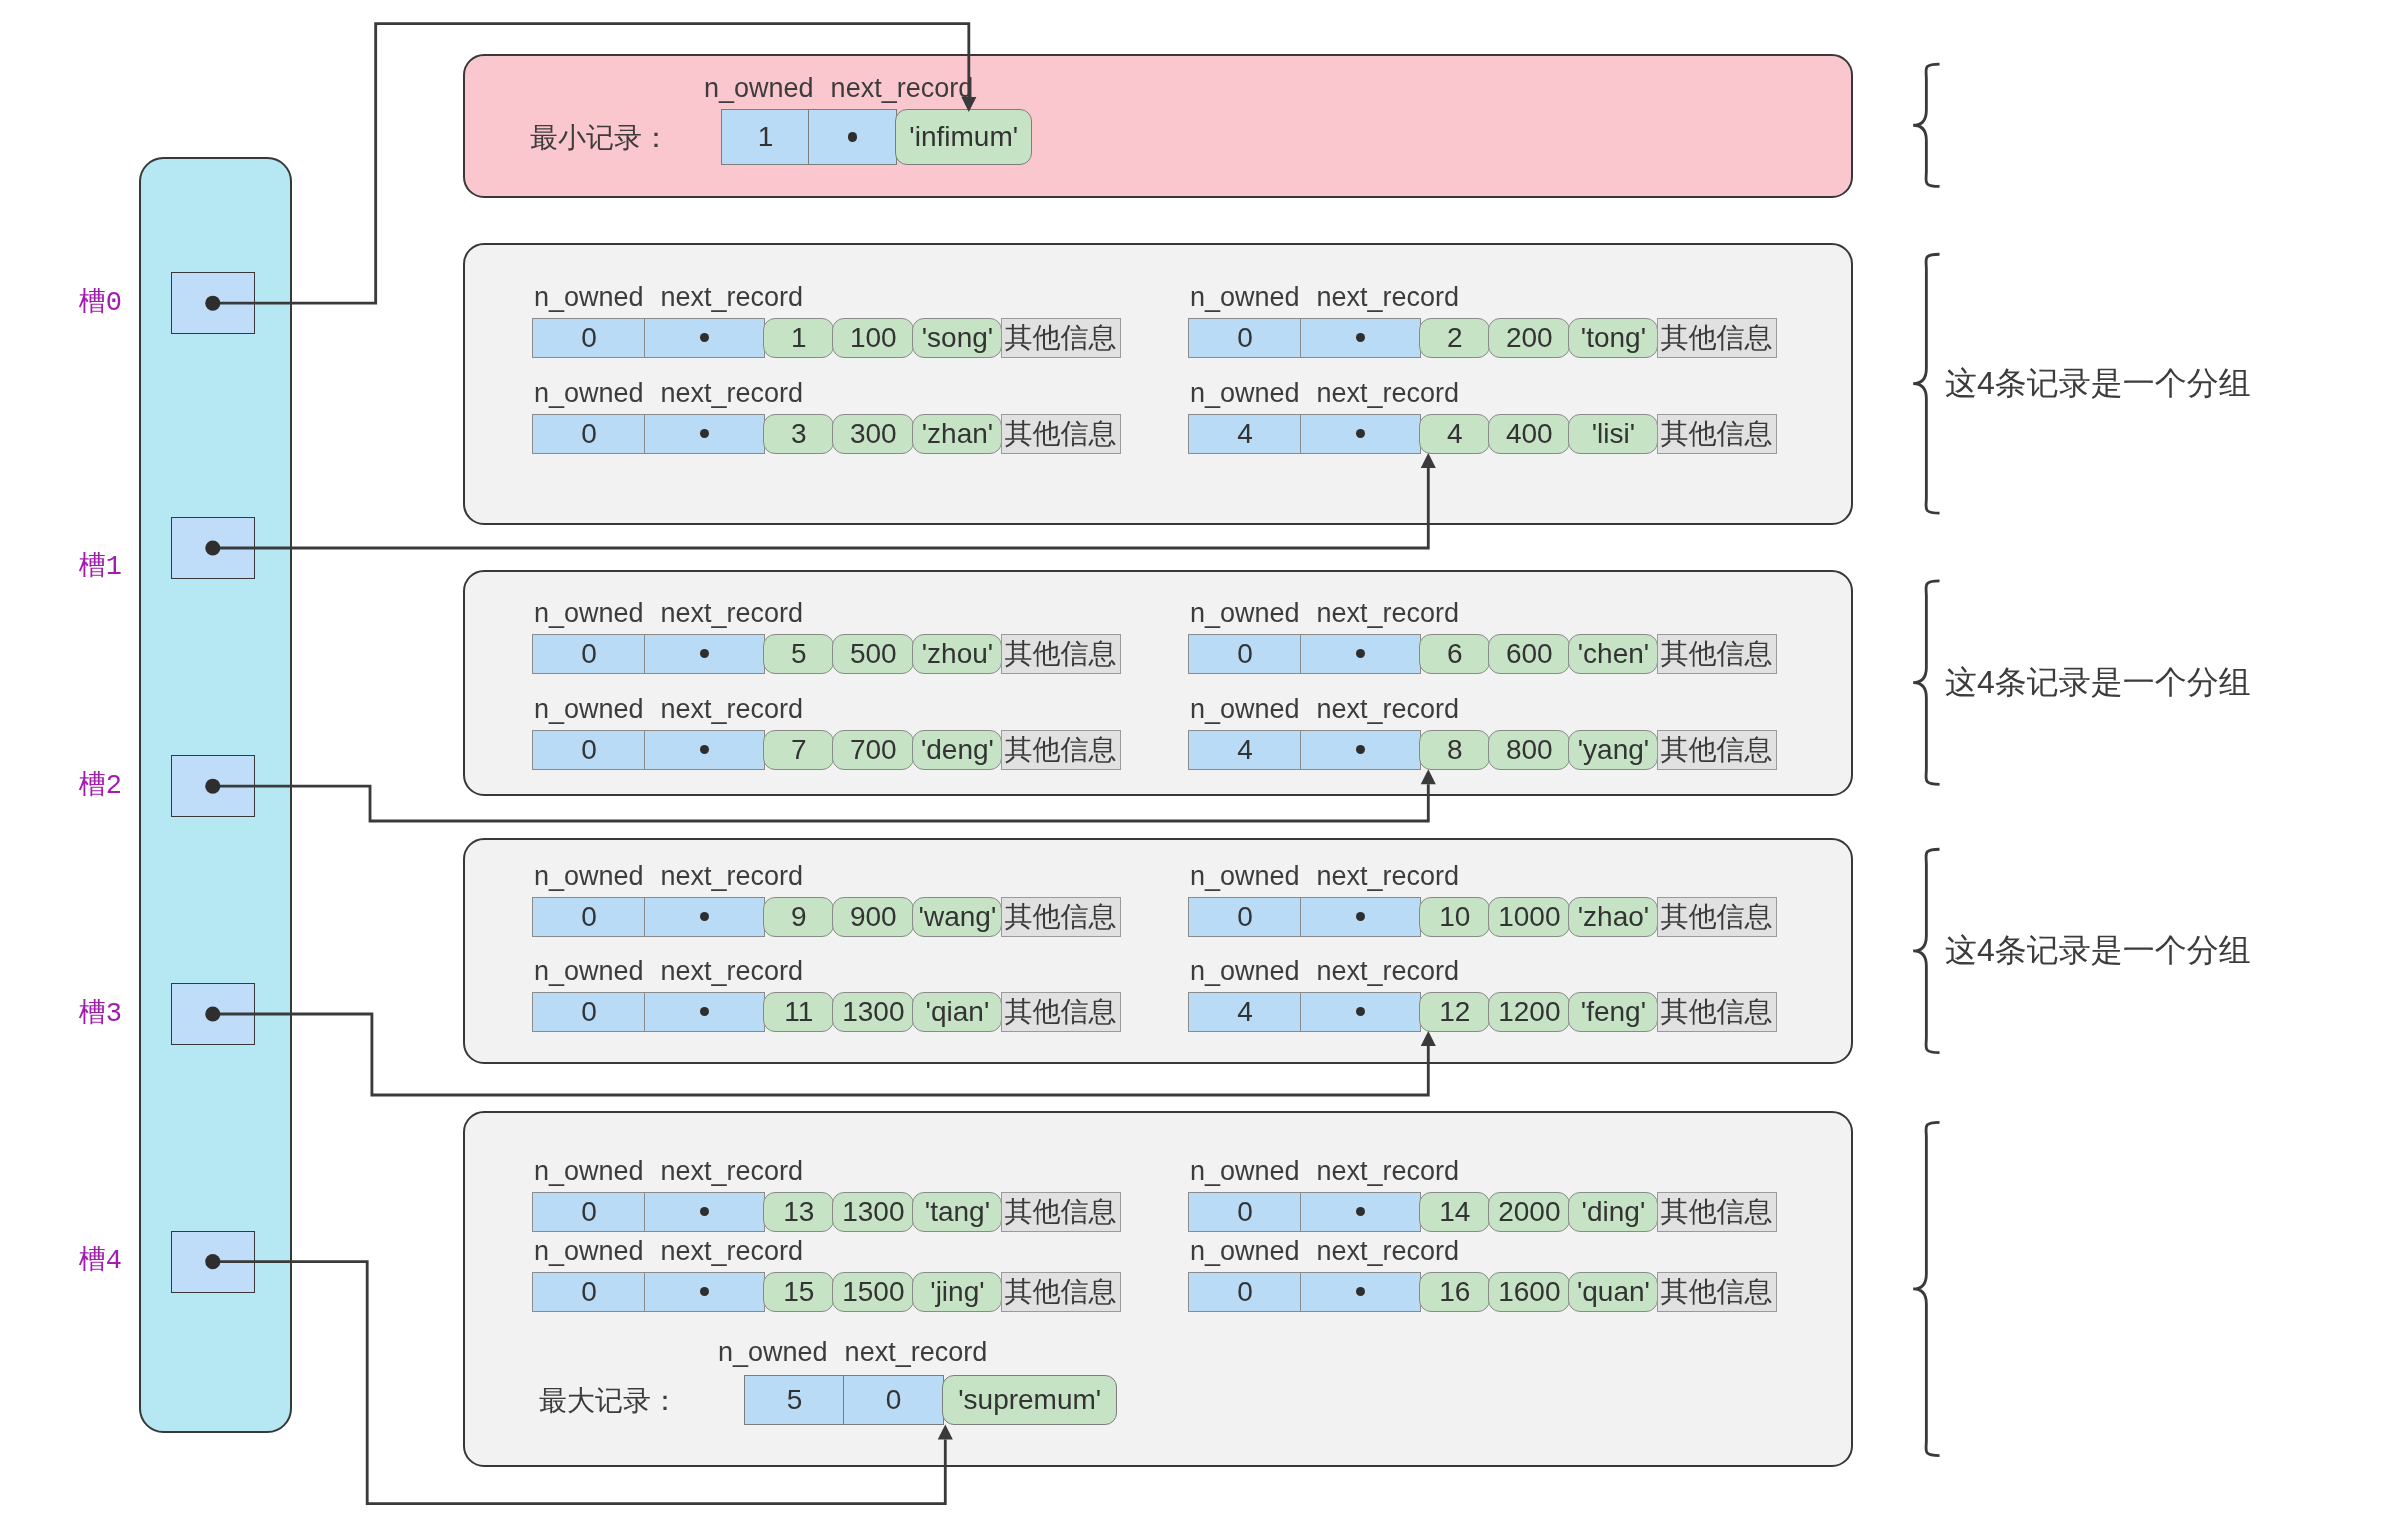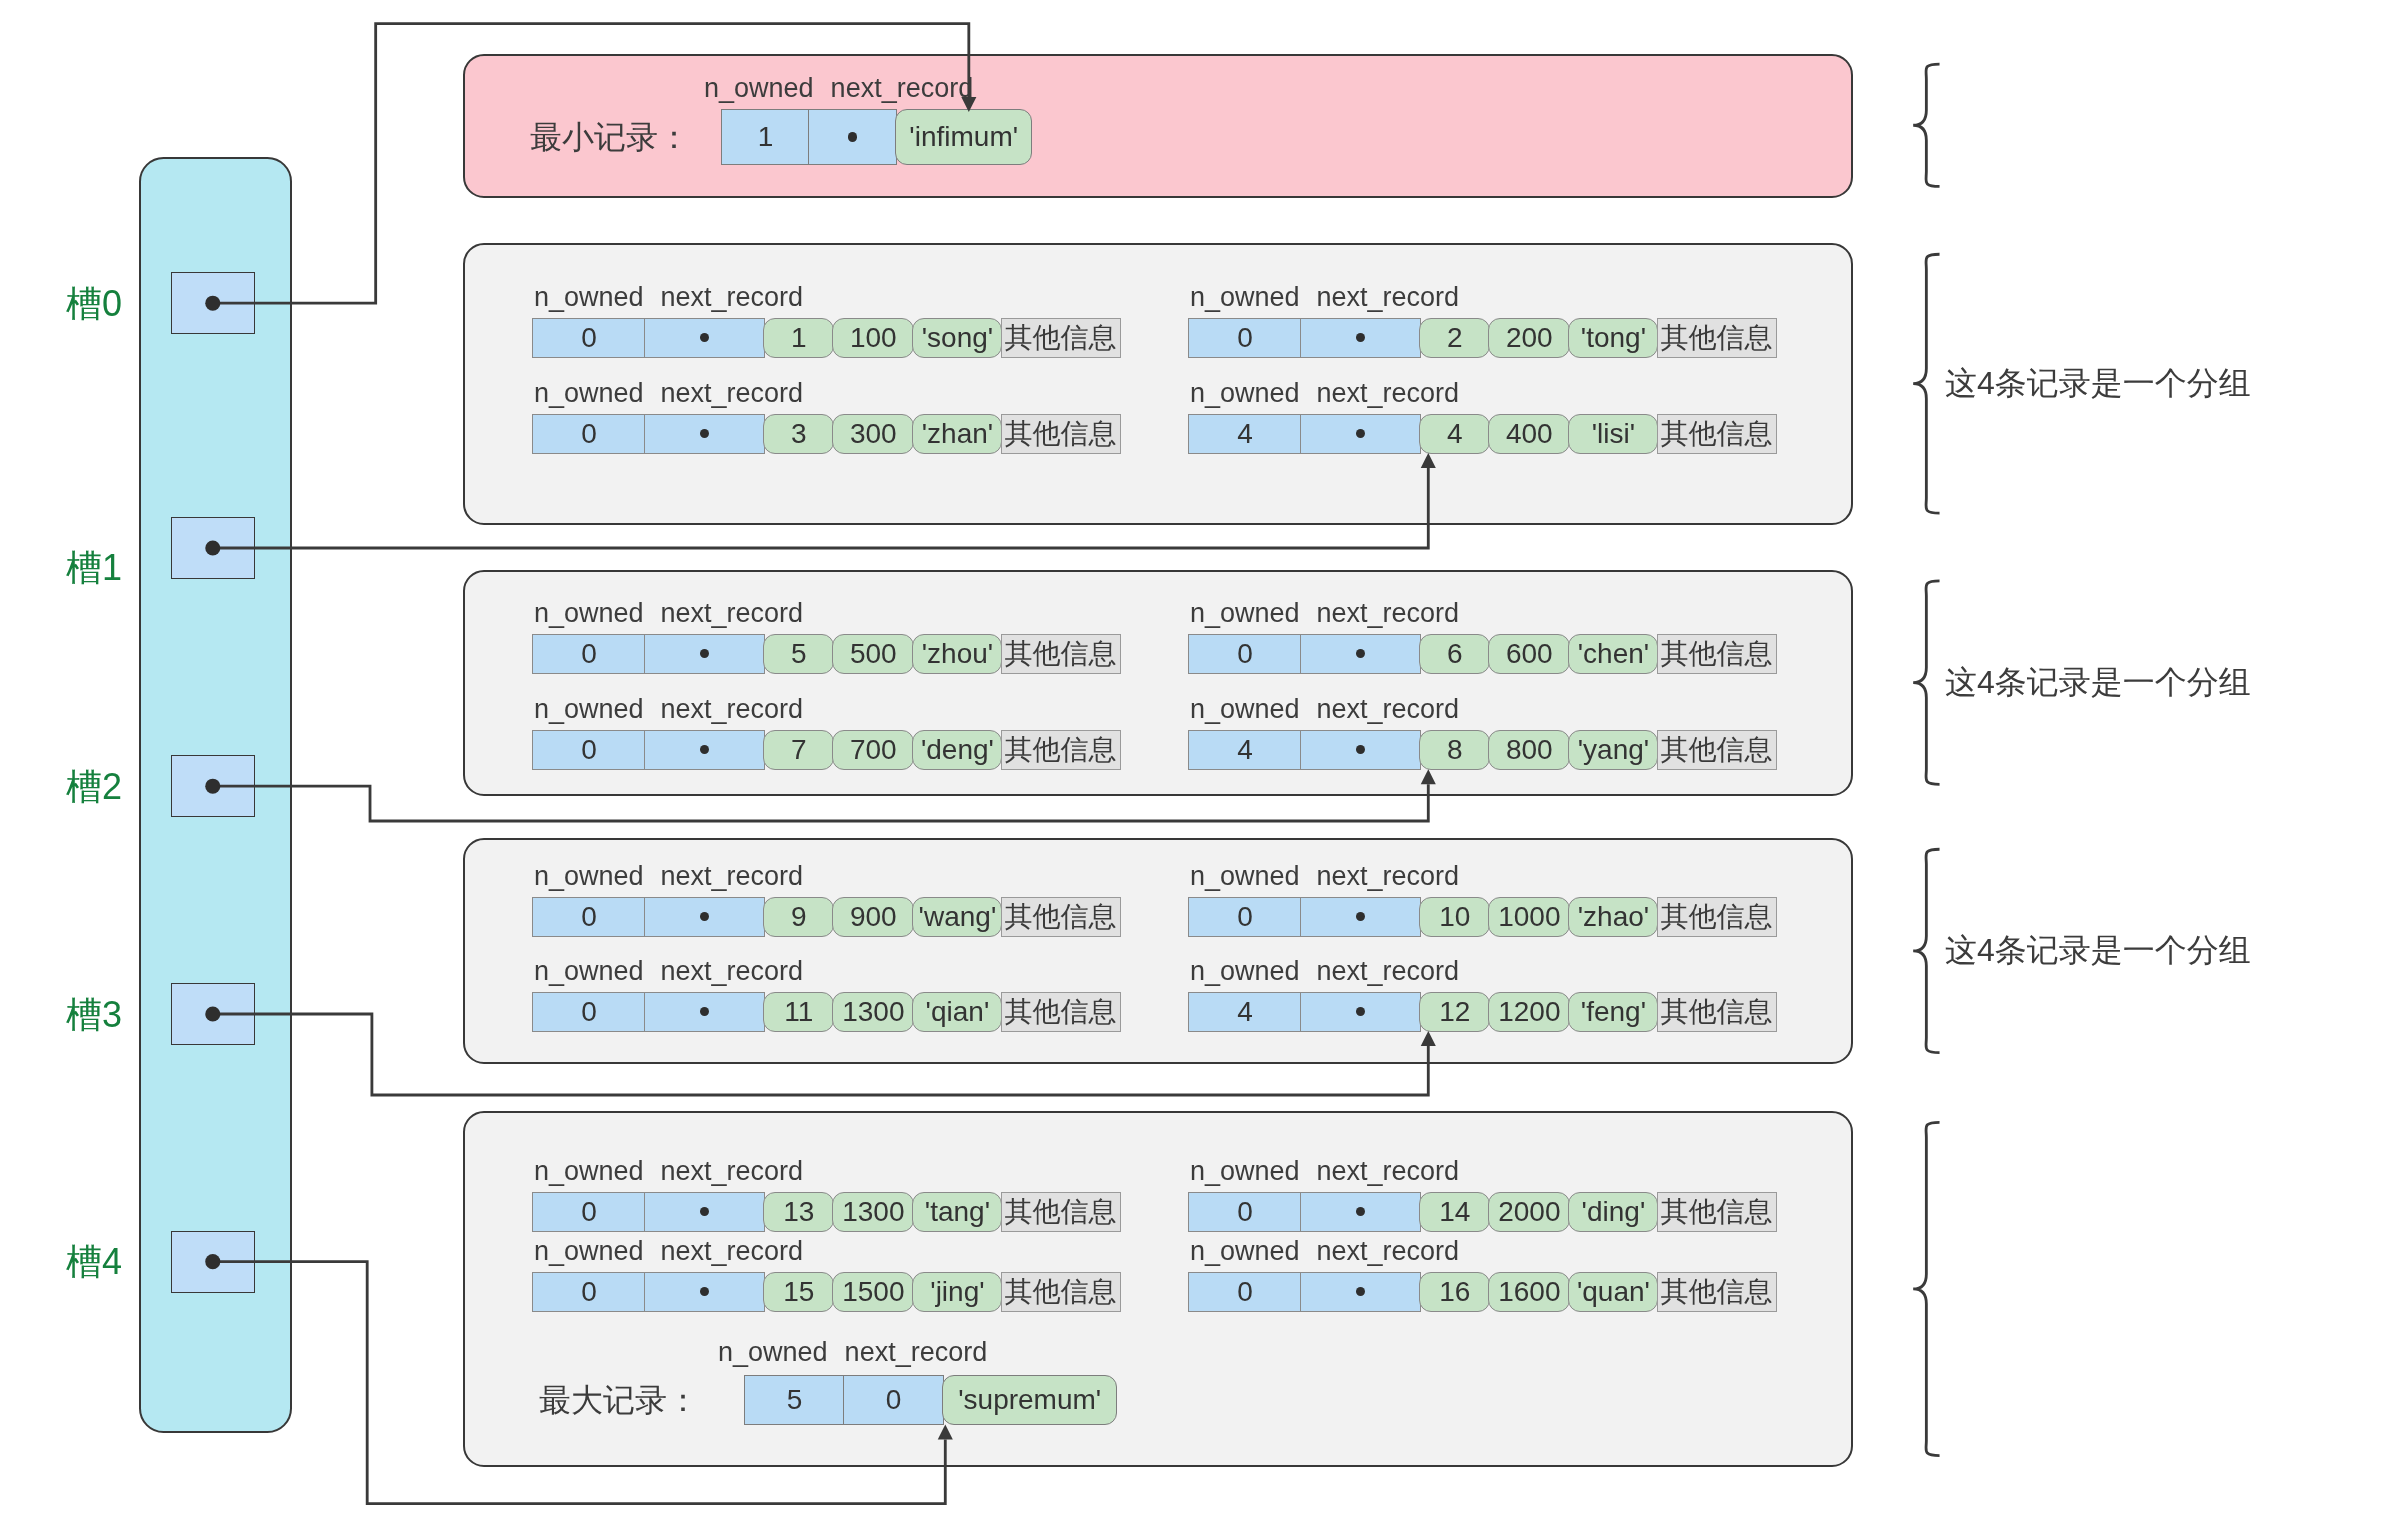--- a/index.html
+++ b/index.html
@@ -6,21 +6,21 @@
   body{width:2399px;height:1514px;position:relative;overflow:hidden;
        font-family:"Liberation Sans","DejaVu Sans",sans-serif;color:#3c3c3c;}
   #stage{position:absolute;left:0;top:0;width:2399px;height:1514px;}
 
   
   .slot-column{position:absolute;left:139px;top:157px;width:153px;height:1276px;
     background:#b5e8f2;border:2.8px solid #383838;border-radius:24.5px;box-sizing:border-box;}
   .slot-box{position:absolute;left:171px;width:84px;height:62px;background:#bfddf8;
     border:1.9px solid #383838;box-sizing:border-box;}
   .slot-label{position:absolute;left:28px;width:94px;height:47px;line-height:47px;
-    font-size:36px;text-align:right;color:#15803d;}
+    font-size:27px;text-align:right;color:#a21caf;font-family:Liberation Mono, monospace;}
 
   .pink-box{position:absolute;left:463px;top:54px;width:1390px;height:144px;
     background:#fbc7cf;border:2.8px solid #383838;border-radius:21px;box-sizing:border-box;}
   .group-box{position:absolute;left:463px;width:1390px;background:#f2f2f2;
     border:2.8px solid #383838;border-radius:21px;box-sizing:border-box;}
   #group-1{top:243px;height:282px;}
   #group-2{top:570px;height:226px;}
   #group-3{top:838px;height:226px;}
   #group-4{top:1111px;height:356px;}
 
@@ -36,21 +36,21 @@
   .cell.green{background:#c6e3c6;border-radius:12px;}
   .cell.gray{background:#e1e1e1;border-color:#9a9a9a;font-size:28px;color:#3a3a3a;}
   .w-nowned{width:114px;} .w-next{width:121px;} .w-key{width:71px;}
   .w-val{width:82px;} .w-name{width:90px;} .w-other{width:120px;}
   .ptr-dot{width:9.4px;height:9.4px;border-radius:50%;background:#2e2e2e;display:inline-block;}
 
   
   .big-header{position:absolute;font-size:27px;color:#3c3c3c;white-space:nowrap;display:flex;gap:17px;}
   .big-row{position:absolute;display:flex;}
   .big-row .cell{border:1.9px solid #7d7d7d;font-size:28px;}
-  .cn-label{position:absolute;font-size:32px;color:#3c3c3c;height:47px;line-height:47px;white-space:nowrap;}
+  .cn-label{position:absolute;font-size:28px;color:#3c3c3c;height:47px;line-height:47px;white-space:nowrap;}
 
   
   .brace-label{position:absolute;left:1945px;width:447px;height:47px;line-height:47px;
     font-size:32px;color:#3c3c3c;white-space:nowrap;}
 
   
   #overlay{position:absolute;left:0;top:0;width:2399px;height:1514px;z-index:6;pointer-events:none;}
 </style>
 </head>
 <body>

